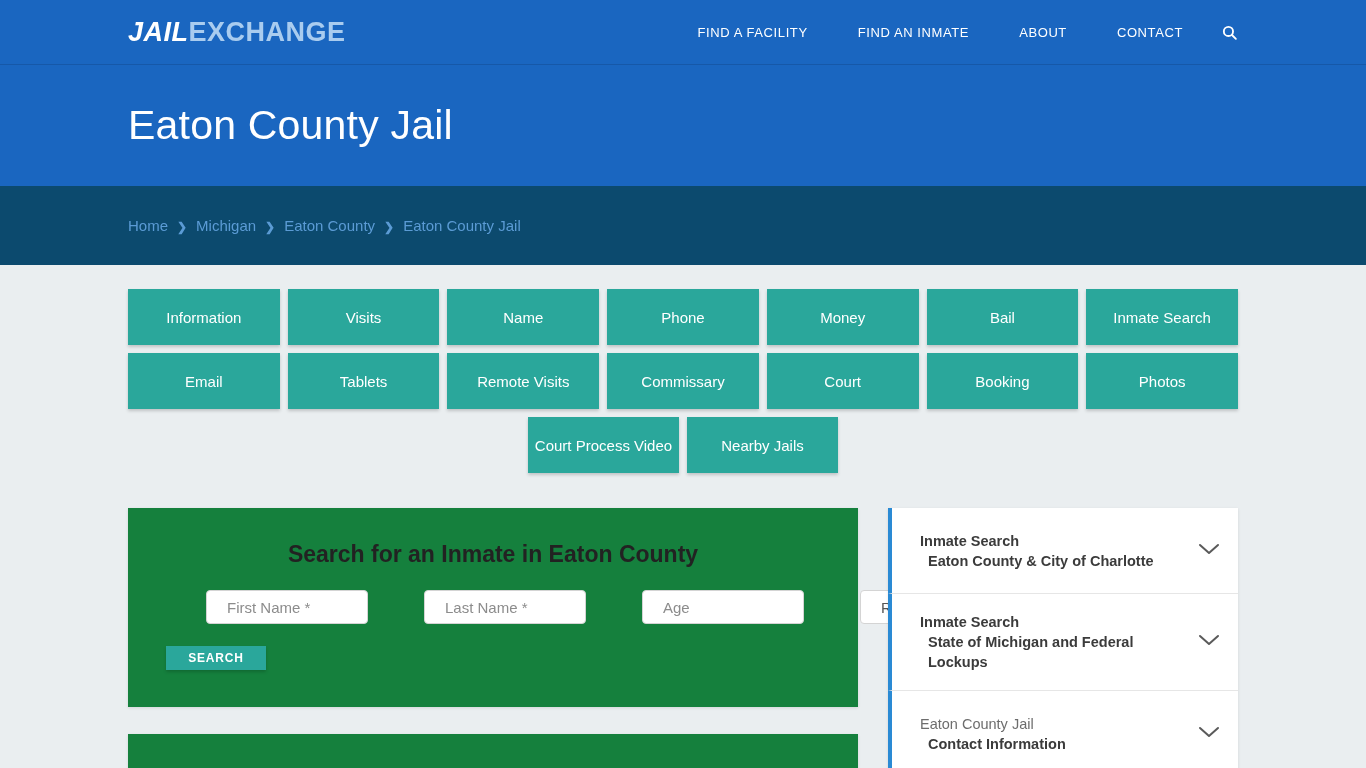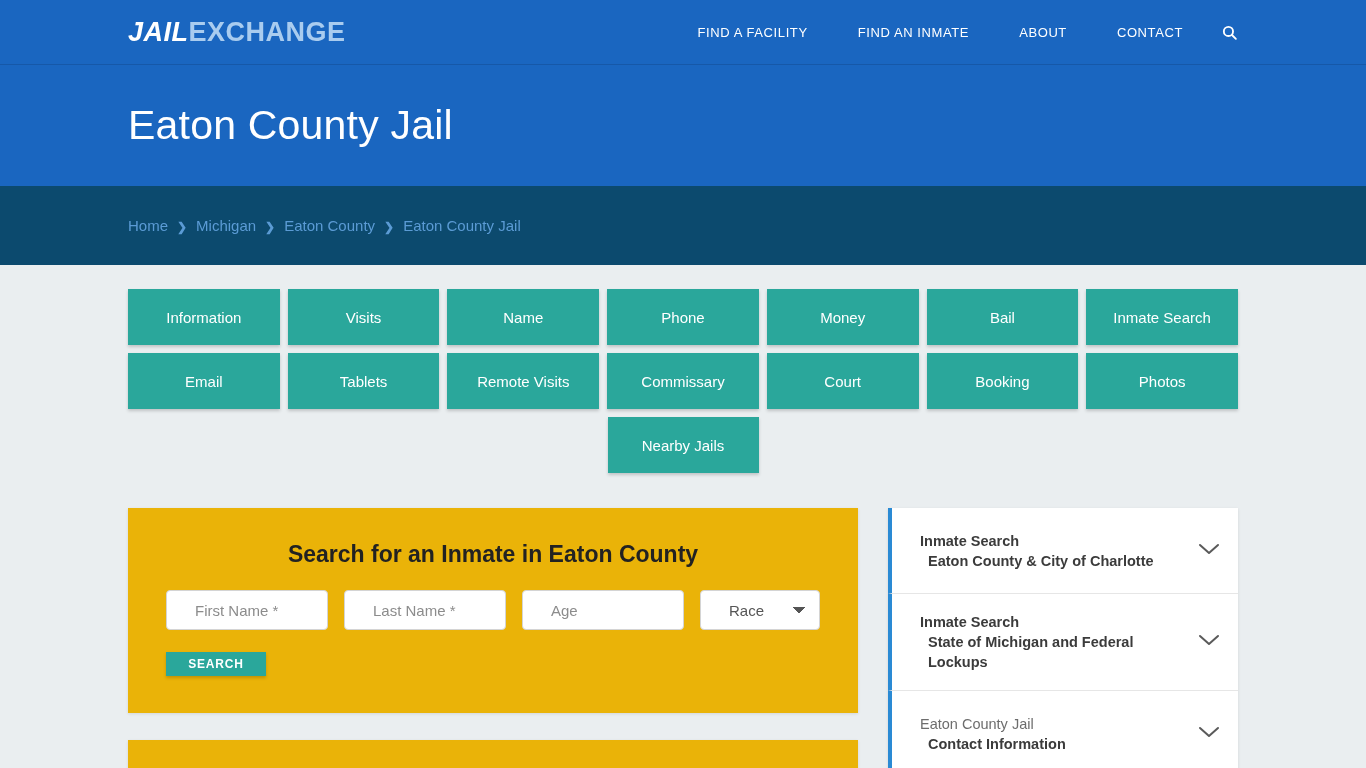--- a/index.html
+++ b/index.html
@@ -136,46 +136,47 @@
   .cols {
     display: flex;
     gap: 30px;
     margin-top: 35px;
     align-items: flex-start;
   }
   .col-main { width: 730px; }
   .col-side { width: 350px; }
 
   .card {
-    background: #eab308;
+    background: #15803d;
     box-shadow: 0 1px 3px rgba(0,0,0,0.10);
   }
   .search-card { padding: 25px 20px 32px 20px; }
   .search-title {
     text-align: center;
     font-size: 23px;
     font-weight: bold;
     color: #222222;
     margin: 8px 0 22px 0;
   }
   .search-fields {
     display: flex;
     gap: 16px;
     padding: 0 18px;
   }
   .field {
-    height: 40px;
+    height: 34px;
     border: 1px solid #d4d4d4;
     border-radius: 4px;
     background: #ffffff;
     font-size: 15px;
     color: #555;
     font-family: inherit;
-    padding: 0 28px;
+    padding: 0 20px;
     outline: none;
+    margin-left: 40px;
   }
   .field::placeholder { color: #8c8c8c; }
   .f-first { width: 162px; }
   .f-last  { width: 162px; }
   .f-age   { width: 162px; }
   .f-race  {
     width: 162px;
     appearance: none;
     -webkit-appearance: none;
     background-image:
@@ -288,20 +289,21 @@
       <div class="tab-grid" style="margin-top:8px">
         <button class="tab-btn">Email</button>
         <button class="tab-btn">Tablets</button>
         <button class="tab-btn">Remote Visits</button>
         <button class="tab-btn">Commissary</button>
         <button class="tab-btn">Court</button>
         <button class="tab-btn">Booking</button>
         <button class="tab-btn">Photos</button>
       </div>
       <div class="tab-row-last">
+        <button class="tab-btn">Court Process Video</button>
         <button class="tab-btn">Nearby Jails</button>
       </div>
     </div>
 
     <div class="cols">
 
       <div class="col-main">
 
         <div class="card search-card">
           <div class="search-title">Search for an Inmate in Eaton County</div>

